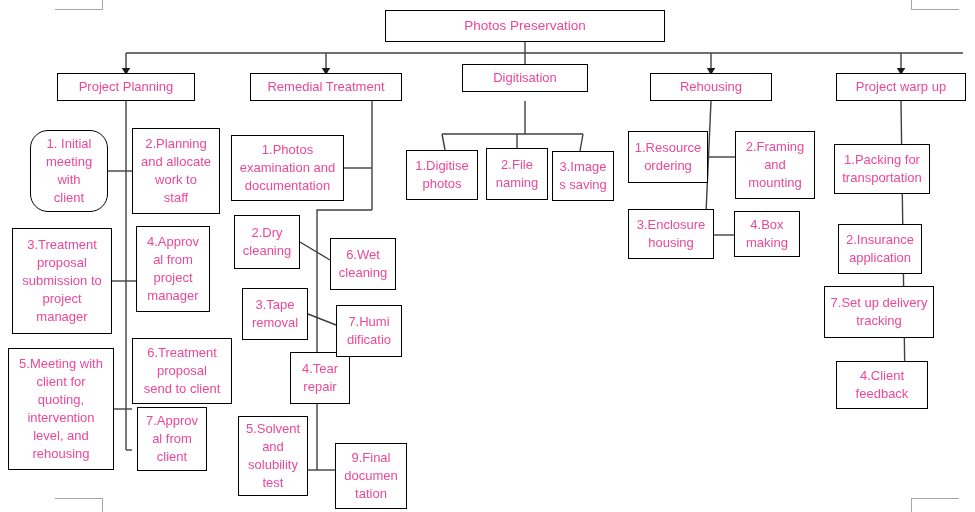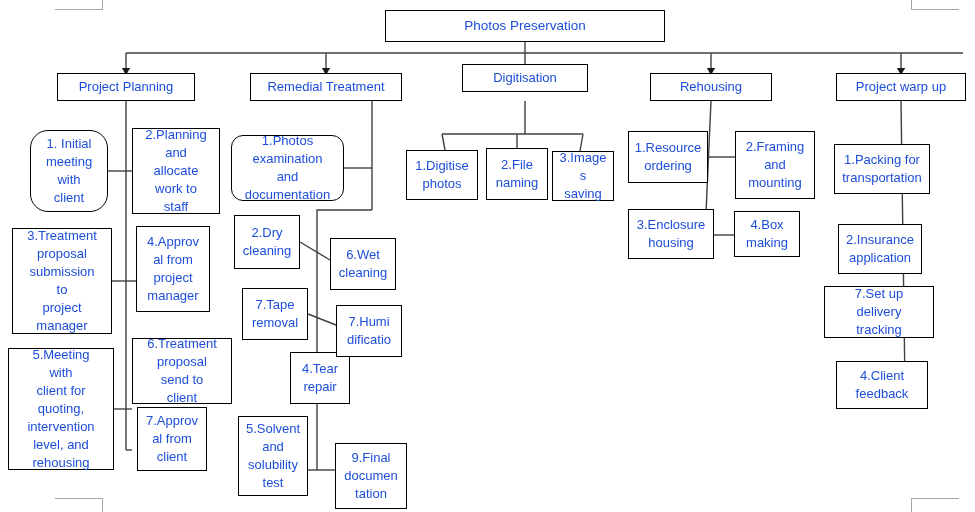--- a/index.html
+++ b/index.html
@@ -21,27 +21,27 @@
     top: 0;
     width: 975px;
     height: 512px;
     pointer-events: none;
   }
   .node {
     position: absolute;
     box-sizing: border-box;
     border: 1.3px solid #000000;
     background: #ffffff;
-    color: #1d4ed8;
+    color: #ec4899;
     display: flex;
     align-items: center;
     justify-content: center;
     text-align: center;
     line-height: 1.38;
-    padding: 2px 16px;
+    padding: 2px 3px;
     white-space: pre-line;
     z-index: 2;
   }
   .node.lvl0 { font-size: 13.5px; }
   .node.lvl1 { font-size: 13px; }
   .node.lvl2 { font-size: 13px; }
   .cropmark {
     position: absolute;
     z-index: 1;
   }
@@ -147,26 +147,26 @@
 intervention
 level, and
 rehousing</div>
   <div class="node lvl2" style="left:132px; top:338px; width:100px; height:66px;">6.Treatment
 proposal
 send to client</div>
   <div class="node lvl2" style="left:137px; top:407px; width:70px; height:64px;">7.Approv
 al from
 client</div>
 
-  <div class="node lvl2" style="left:231px; top:135px; width:113px; height:66px;border-radius:12px;">1.Photos
+  <div class="node lvl2" style="left:231px; top:135px; width:113px; height:66px;">1.Photos
 examination and
 documentation</div>
   <div class="node lvl2" style="left:234px; top:215px; width:66px; height:54px;">2.Dry
 cleaning</div>
-  <div class="node lvl2" style="left:242px; top:288px; width:66px; height:52px;">7.Tape
+  <div class="node lvl2" style="left:242px; top:288px; width:66px; height:52px;">3.Tape
 removal</div>
   <div class="node lvl2" style="left:245px; top:352px; width:60px; height:52px;margin-left:45px;">4.Tear
 repair</div>
   <div class="node lvl2" style="left:238px; top:416px; width:70px; height:80px;">5.Solvent
 and
 solubility
 test</div>
   <div class="node lvl2" style="left:330px; top:238px; width:66px; height:52px;">6.Wet
 cleaning</div>
   <div class="node lvl2" style="left:336px; top:305px; width:66px; height:52px;">7.Humi

